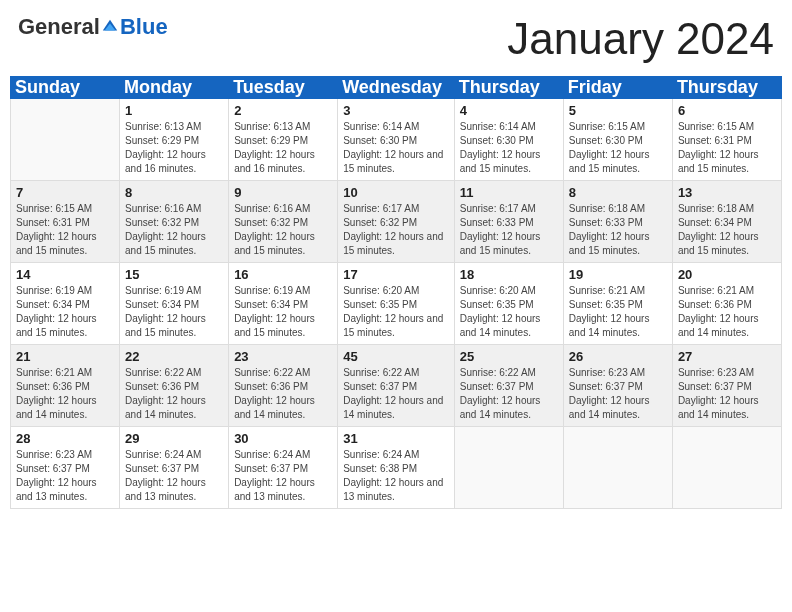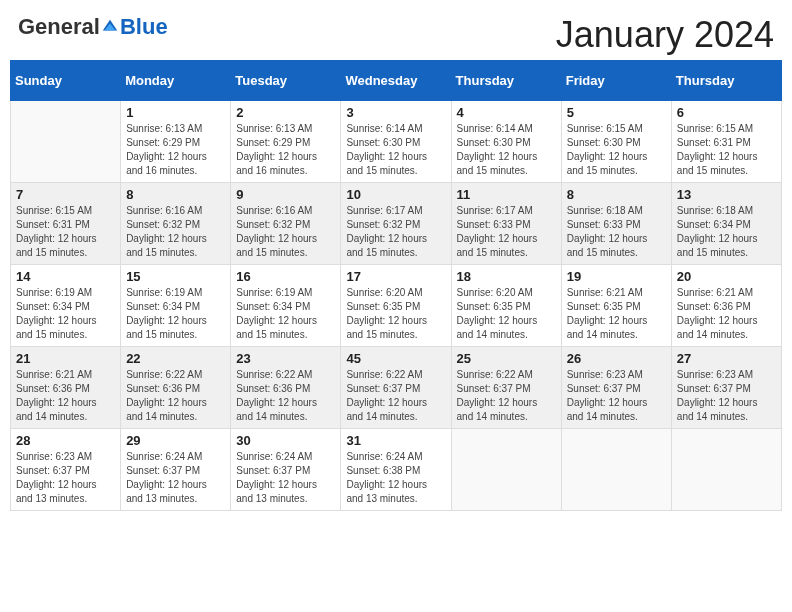--- a/index.html
+++ b/index.html
@@ -7,20 +7,21 @@
       font-family: Arial, sans-serif;
       background: #fff;
       width: 792px;
       min-height: 612px;
       padding: 10px;
     }
     .header {
       display: flex;
       justify-content: space-between;
       align-items: flex-start;
+      margin-bottom: 8px;
       padding: 4px 8px;
     }
     .logo {
       display: flex;
       flex-direction: column;
       align-items: flex-start;
     }
     .logo-text {
       display: flex;
       align-items: center;
@@ -35,39 +36,39 @@
     }
     .logo-icon {
       width: 18px;
       height: 18px;
       margin: 0 1px;
     }
     .title-block {
       text-align: right;
     }
     .calendar-title {
-      font-size: 36px;
+      font-size: 44px;
       font-weight: normal;
       color: #222;
     }
     .calendar-subtitle {
       font-size: 16px;
       color: #444;
     }
     .calendar-table {
       width: 100%;
       border-collapse: collapse;
       border: 1px solid #ccc;
     }
     .calendar-table th {
       background-color: #1565c0;
       color: #fff;
-      font-size: 13px;
+      font-size: 18px;
       font-weight: bold;
-      padding: 12px 4px;
+      padding: 0 4px;
       text-align: left;
       border: 1px solid #1565c0;
     }
     .calendar-table td {
       vertical-align: top;
       border: 1px solid #ddd;
       padding: 4px 5px;
       font-size: 10.5px;
       color: #333;
       min-width: 100px;

